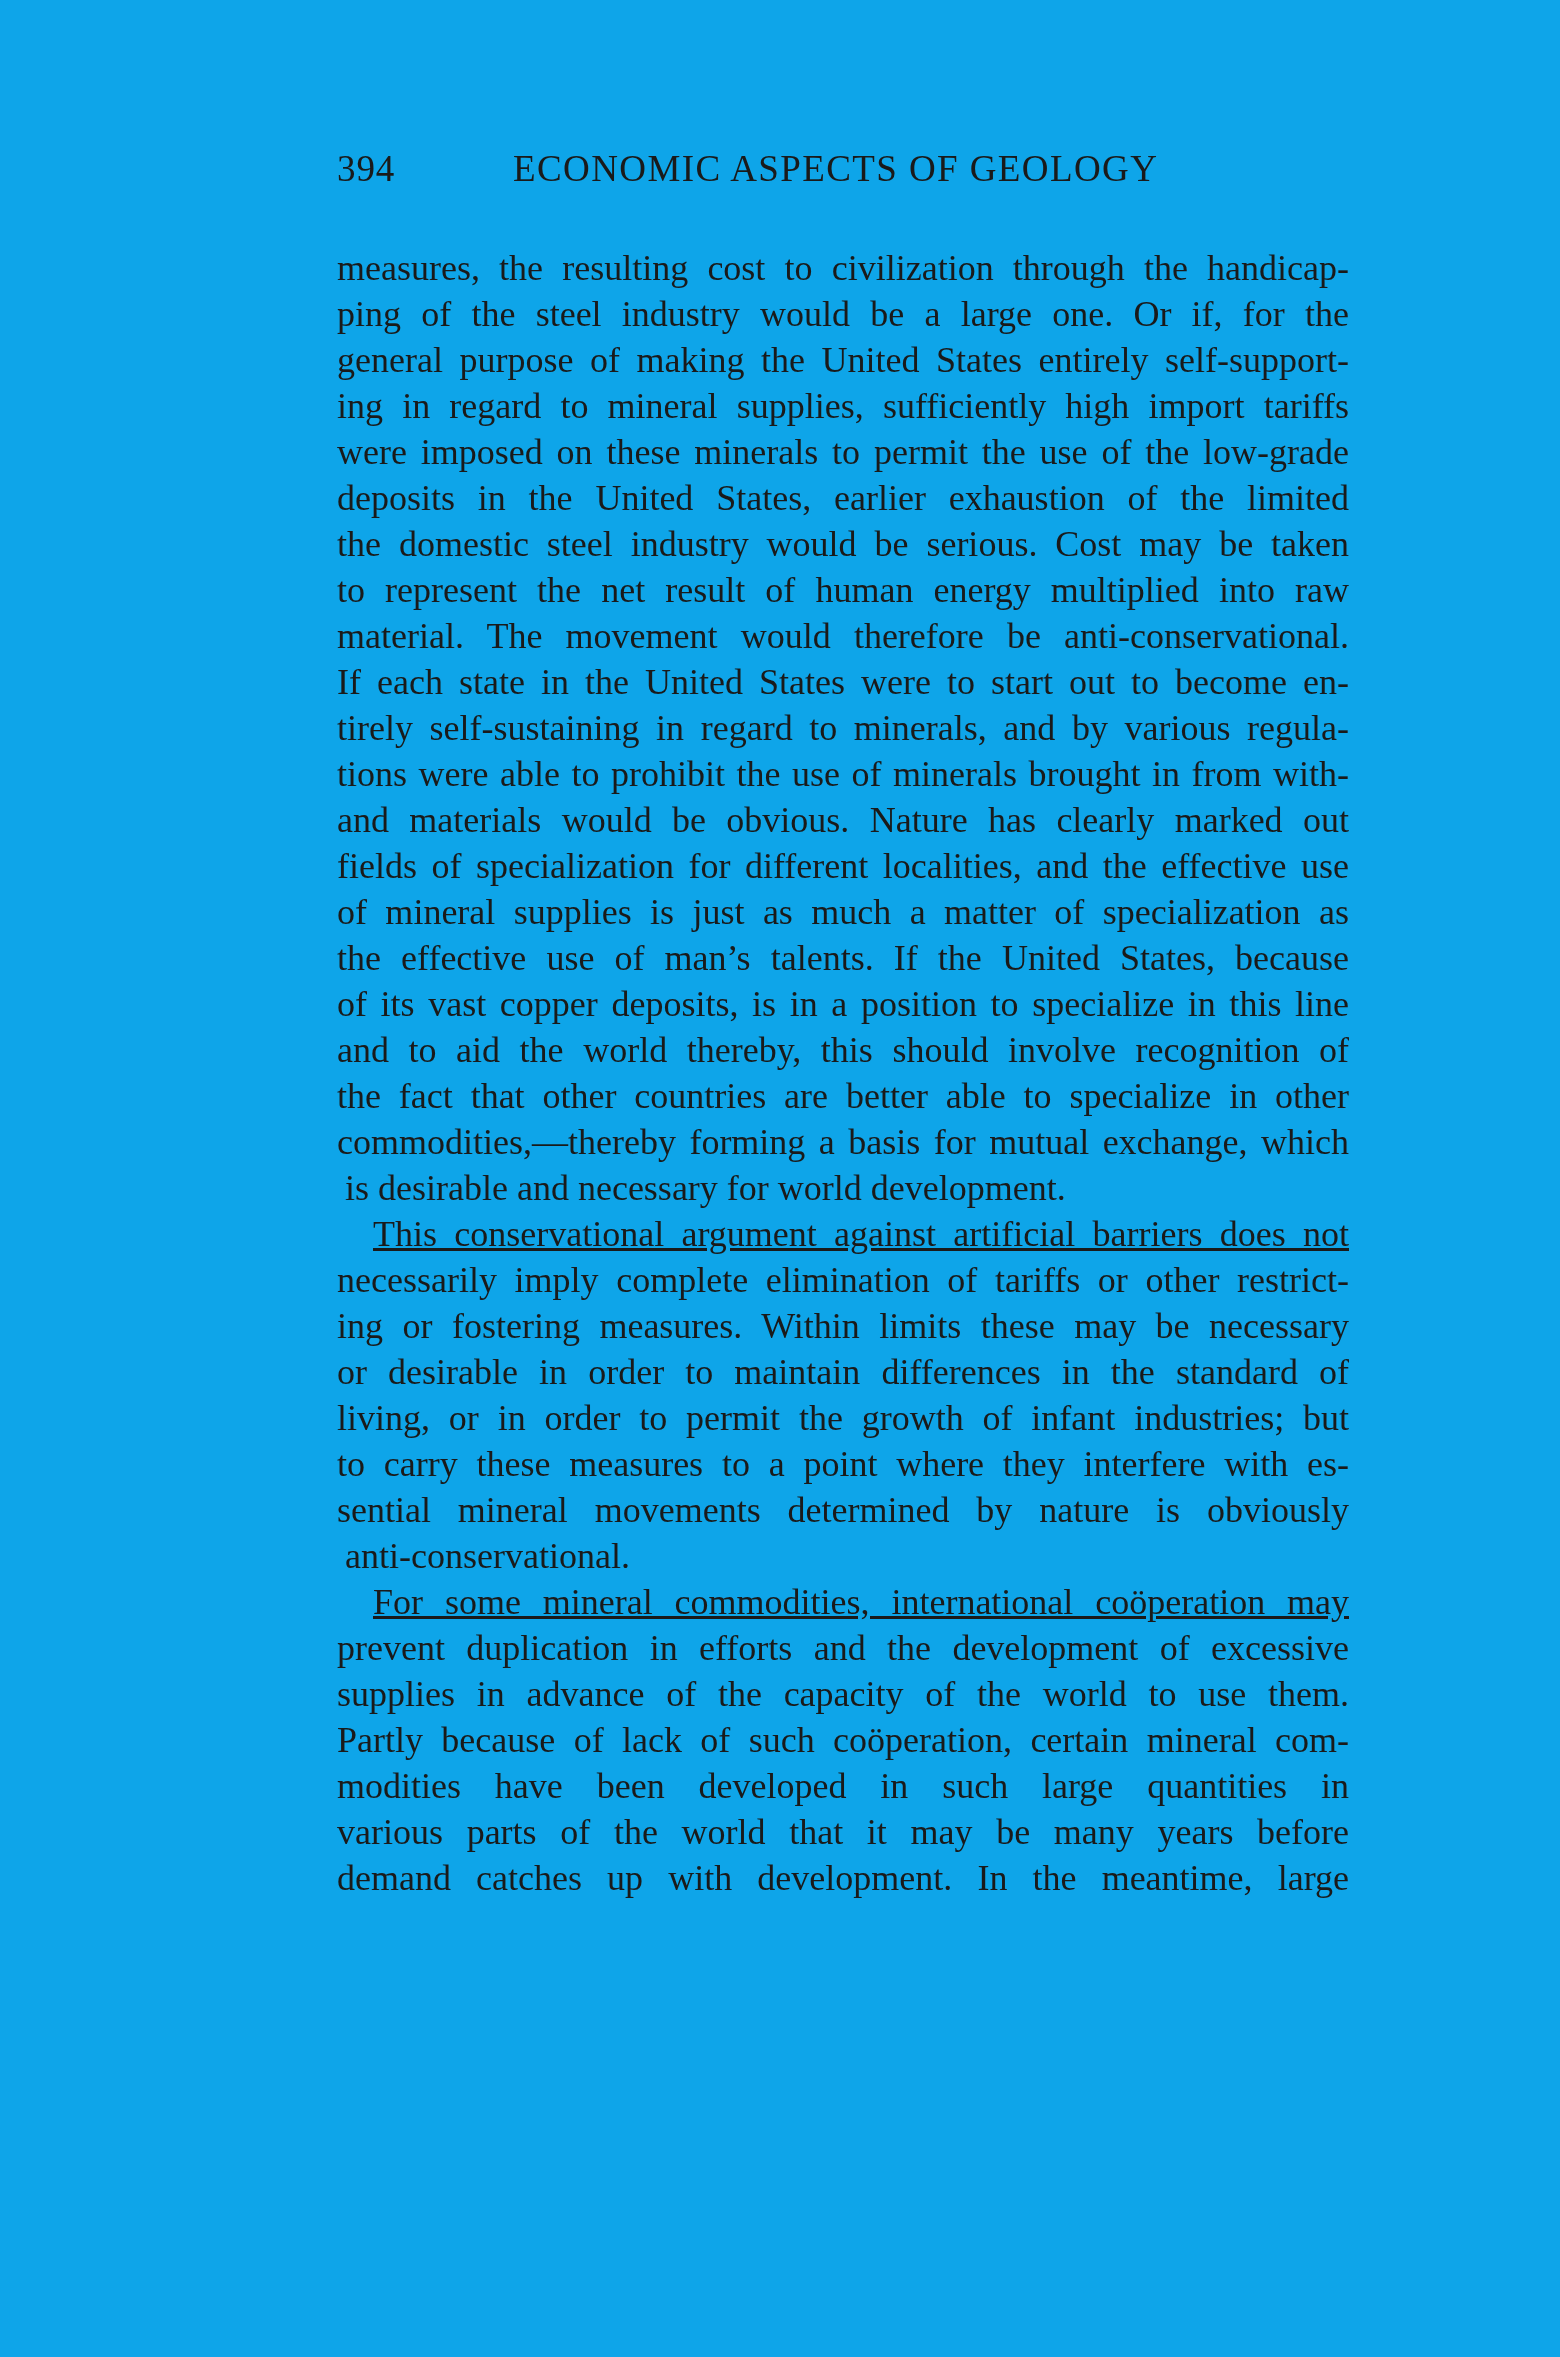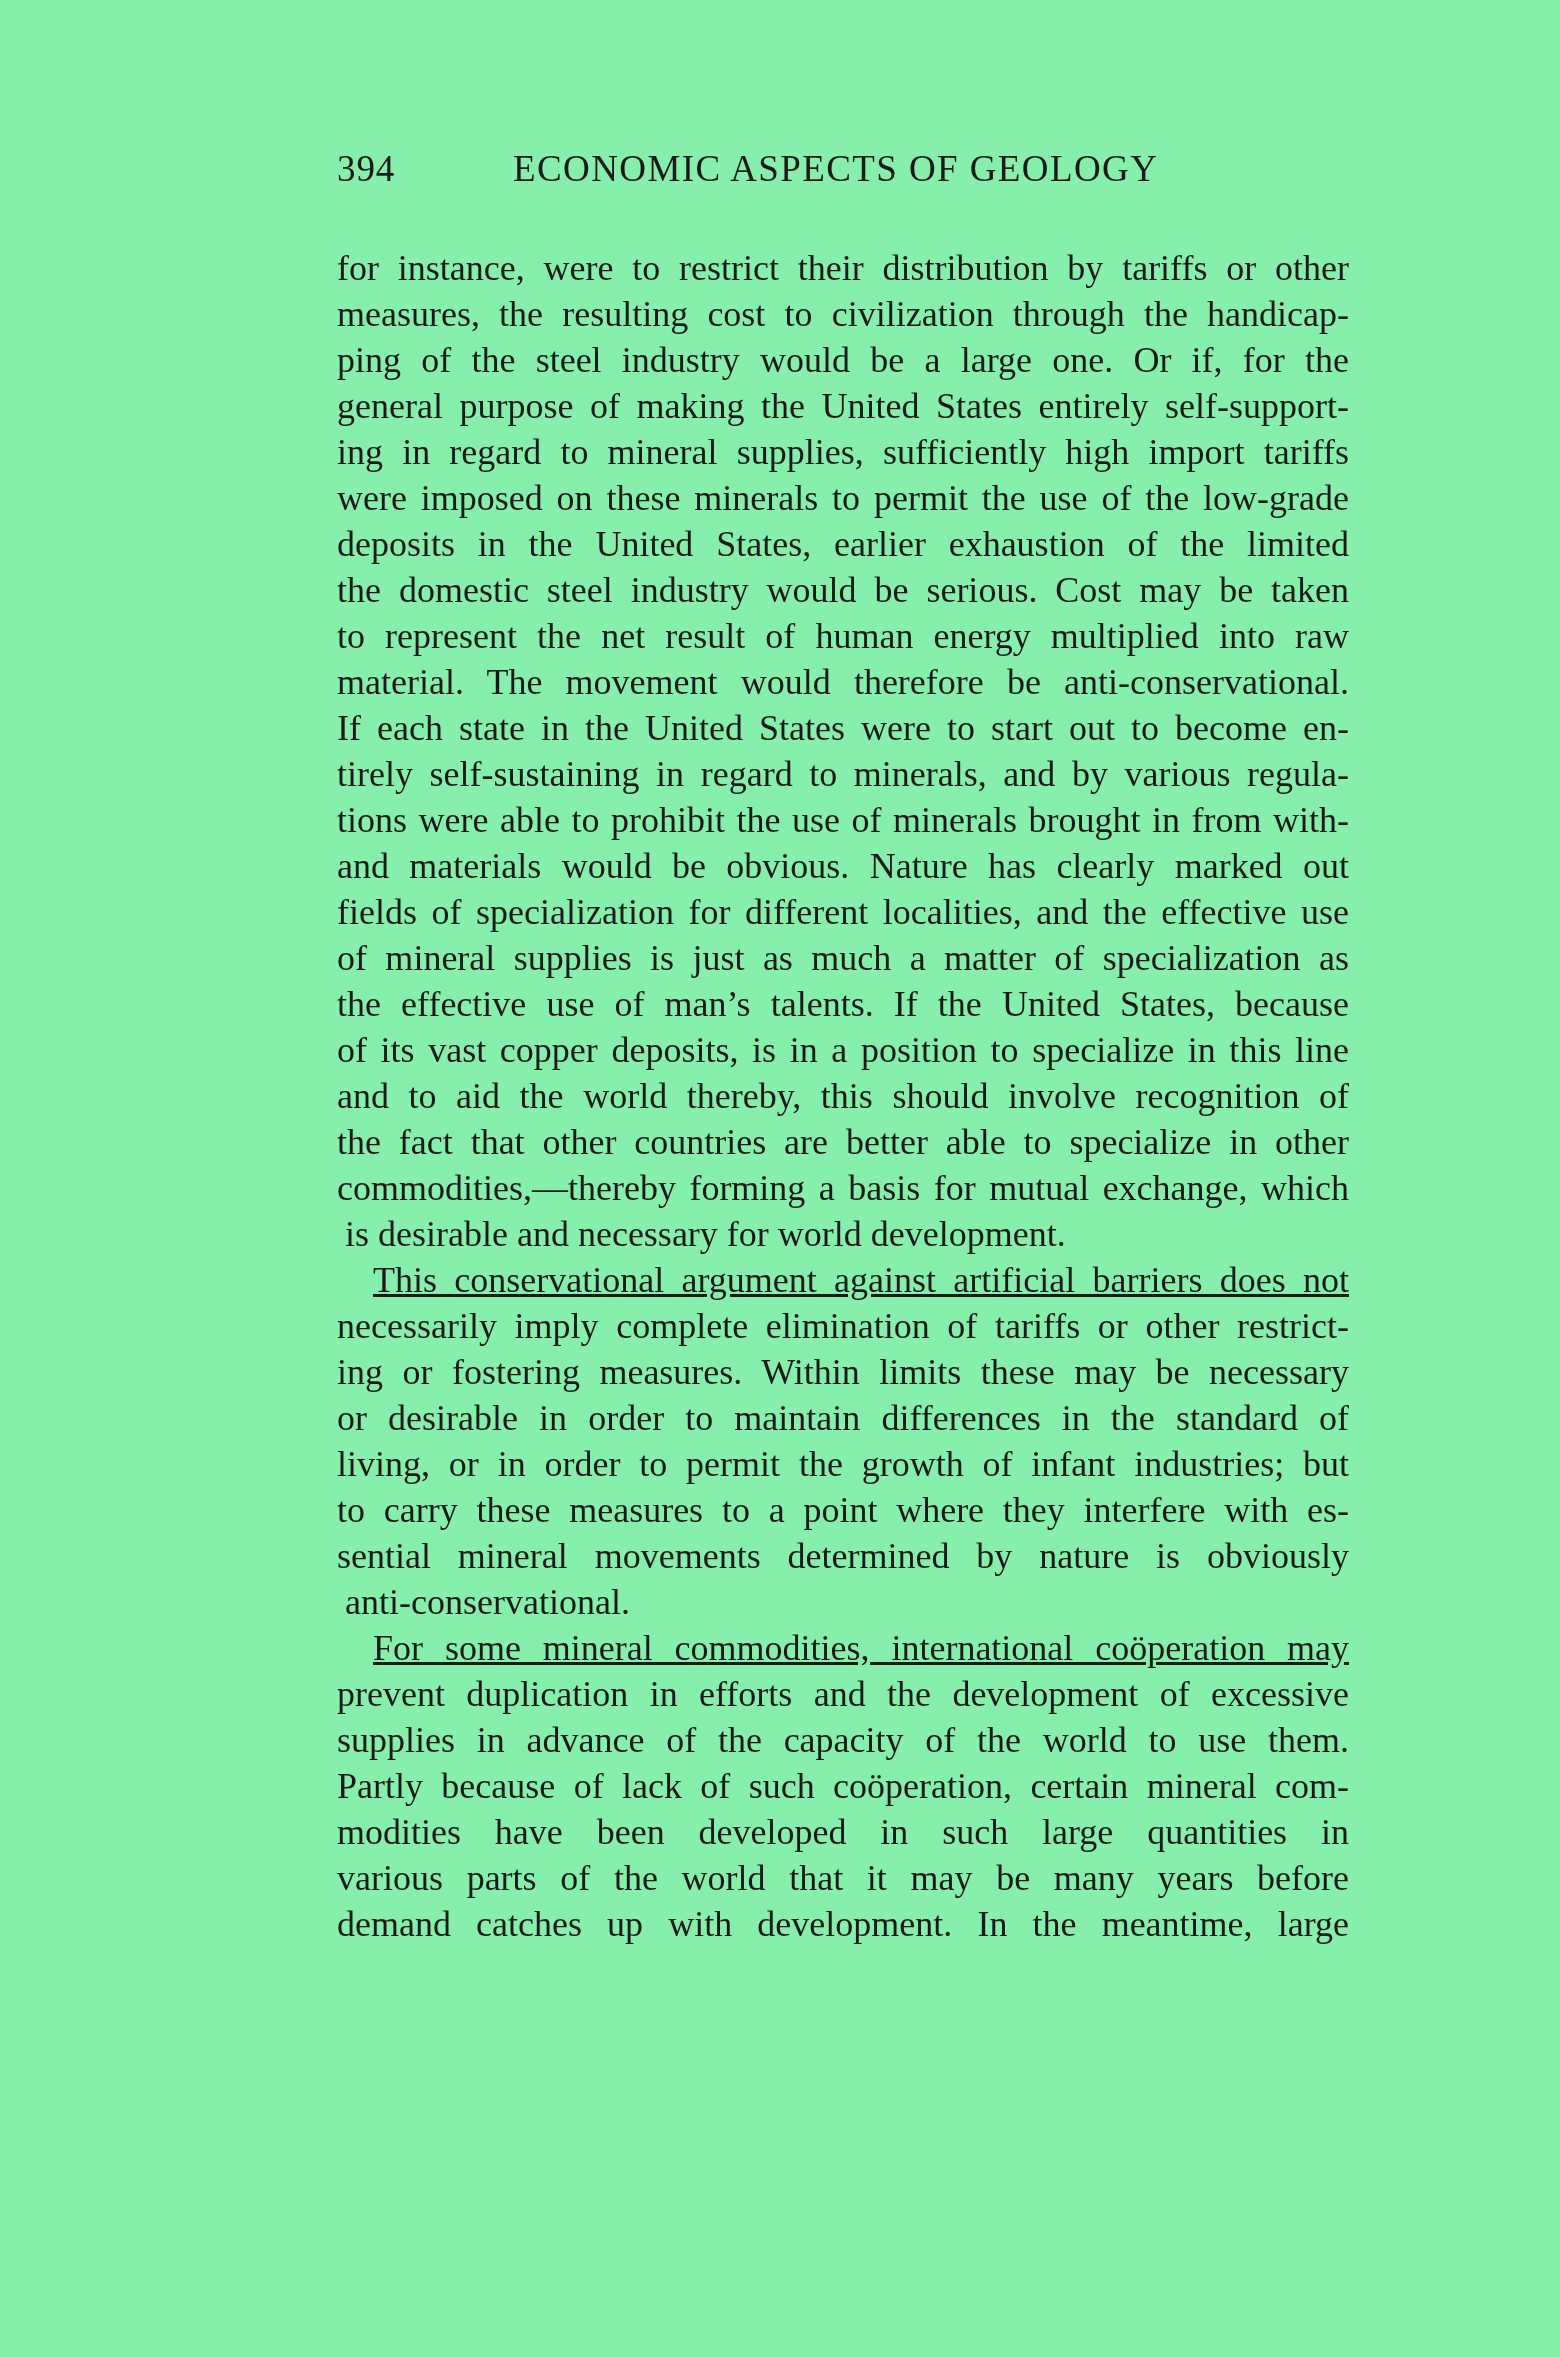--- a/index.html
+++ b/index.html
@@ -13,21 +13,21 @@
       position: relative;
       overflow: hidden;
       font-family: "Liberation Serif", "DejaVu Serif", serif;
       color: #1a1a1a;
     }
     .page {
       position: absolute;
       left: 0; top: 0;
       width: 1561px;
       height: 2357px;
-      background: #86efac;
+      background: #0ea5e9;
     }
     .running-head {
       position: absolute;
       left: 337px;
       top: 141px;
       width: 1031px;
       height: 56px;
       font-size: 37px;
       line-height: 56px;
       letter-spacing: 0.9px;
@@ -74,21 +74,20 @@
 <body>
 
 <div class="page">
   <div class="running-head">
     <span class="page-number">394</span>
     <span class="running-title">ECONOMIC ASPECTS OF GEOLOGY</span>
   </div>
 
   <div class="body-text" id="body-text">
       <div class="paragraph">
-        <span class="line">for instance, were to restrict their distribution by tariffs or other</span>
         <span class="line">measures, the resulting cost to civilization through the handicap-</span>
         <span class="line">ping of the steel industry would be a large one.  Or if, for the</span>
         <span class="line">general purpose of making the United States entirely self-support-</span>
         <span class="line">ing in regard to mineral supplies, sufficiently high import tariffs</span>
         <span class="line">were imposed on these minerals to permit the use of the low-grade</span>
         <span class="line">deposits in the United States, earlier exhaustion of the limited</span>
         <span class="line">the domestic steel industry would be serious.  Cost may be taken</span>
         <span class="line">to represent the net result of human energy multiplied into raw</span>
         <span class="line">material.  The movement would therefore be anti-conservational.</span>
         <span class="line">If each state in the United States were to start out to become en-</span>

